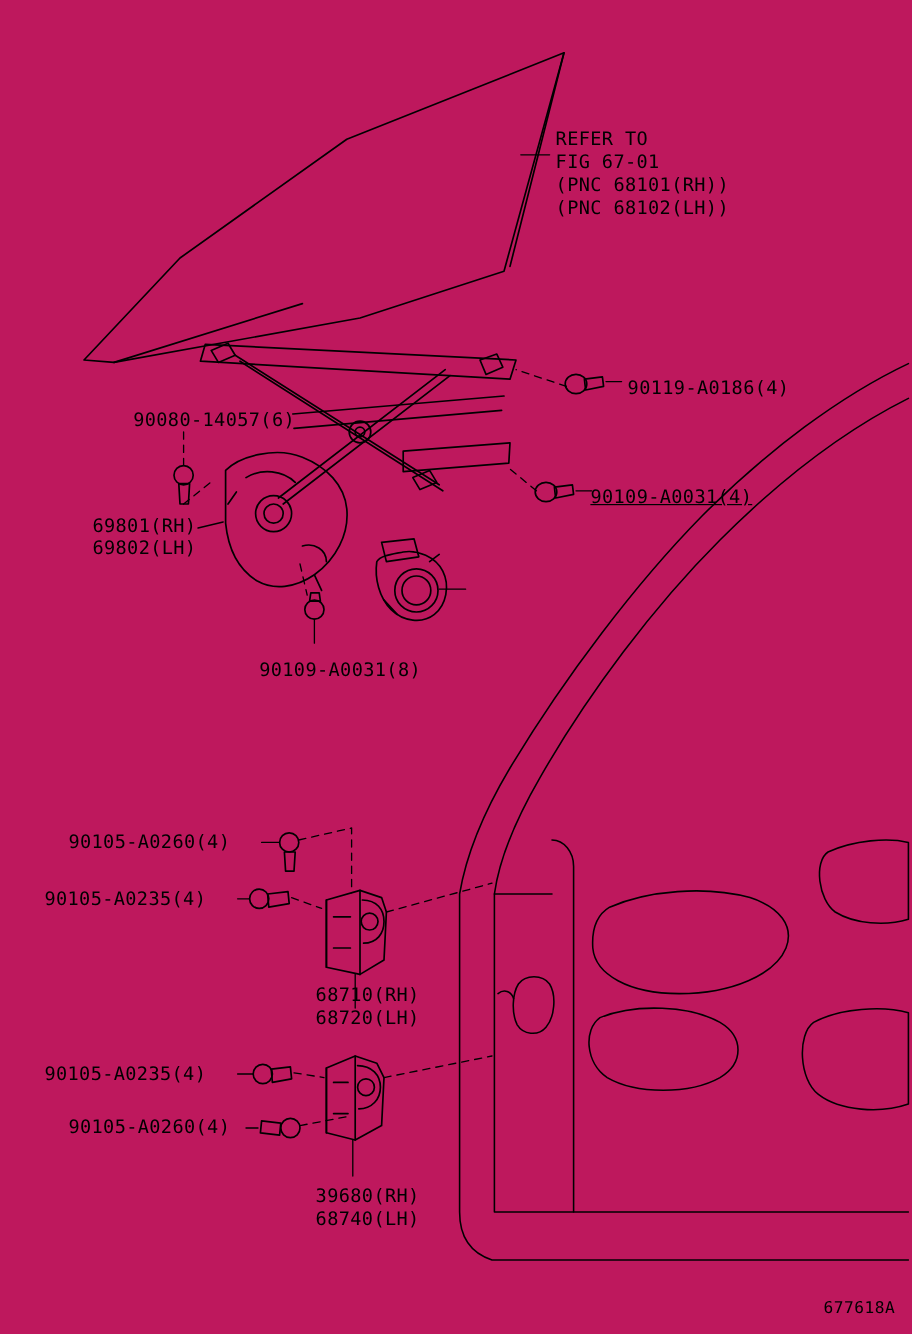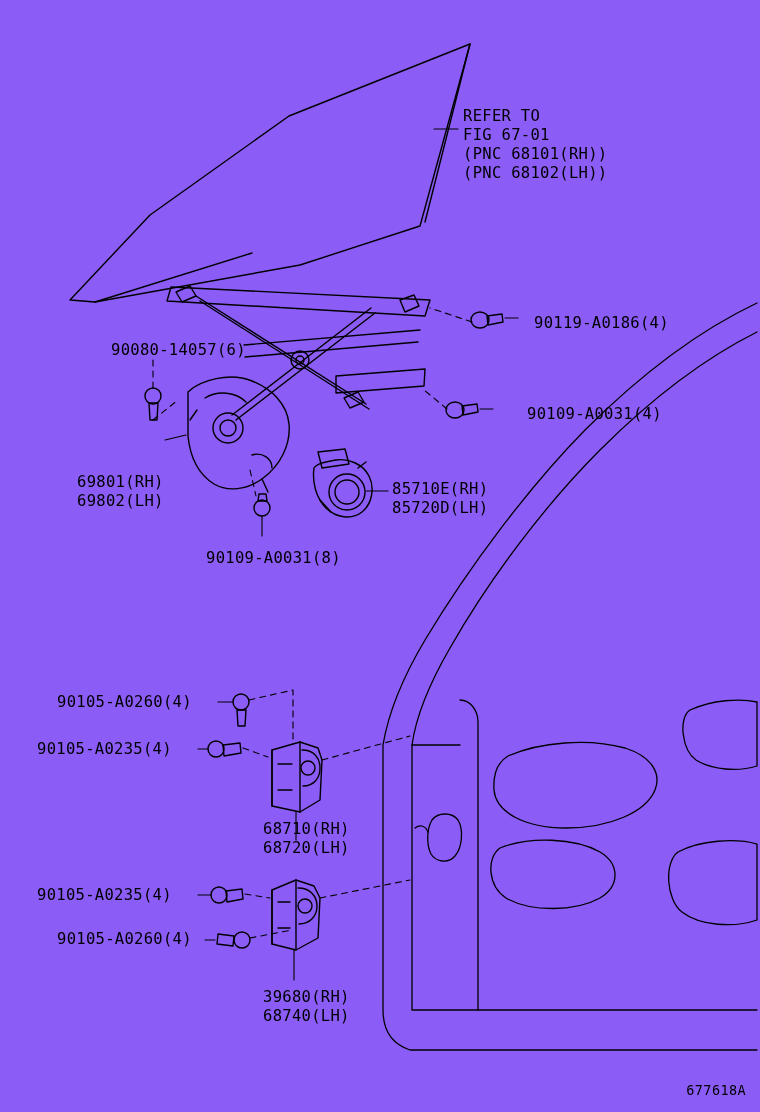--- a/index.html
+++ b/index.html
@@ -9,21 +9,21 @@
   }
   body {
     font-family: "DejaVu Sans Mono", monospace;
     color: #000000;
   }
   #sheet {
     position: relative;
     width: 760px;
     height: 1112px;
     overflow: hidden;
-    background: #8b5cf6;
+    background: #be185d;
   }
   #art {
     position: absolute;
     left: 0;
     top: 0;
     width: 760px;
     height: 1112px;
   }
   .lbl {
     position: absolute;
@@ -253,33 +253,31 @@
       </g>
 
     </g>
   </svg>
 
   <div class="lbl" style="left:463px; top:107px;">REFER TO
 FIG 67-01
 (PNC 68101(RH))
 (PNC 68102(LH))</div>
 
-  <div class="lbl" style="left:534px; top:314px;">90119-A0186(4)</div>
+  <div class="lbl" style="left:523px; top:314px;">90119-A0186(4)</div>
 
   <div class="lbl" style="left:90px; top:341px;margin-left:21px;">90080-14057(6)</div>
 
-  <div class="lbl" style="left:527px; top:405px;">90109-A0031(4)</div>
-
-  <div class="lbl" style="left:77px; top:429px;margin-top:44px;">69801(RH)
+  <div class="lbl" style="left:492px; top:405px;text-decoration:underline;">90109-A0031(4)</div>
+
+  <div class="lbl" style="left:77px; top:429px;">69801(RH)
 69802(LH)</div>
 
-  <div class="lbl" style="left:392px; top:480px;">85710E(RH)
-85720D(LH)</div>
-
-  <div class="lbl" style="left:206px; top:549px;">90109-A0031(8)</div>
+
+  <div class="lbl" style="left:216px; top:549px;">90109-A0031(8)</div>
 
   <div class="lbl" style="left:57px; top:693px;">90105-A0260(4)</div>
 
   <div class="lbl" style="left:37px; top:740px;">90105-A0235(4)</div>
 
   <div class="lbl" style="left:263px; top:820px;">68710(RH)
 68720(LH)</div>
 
   <div class="lbl" style="left:37px; top:886px;">90105-A0235(4)</div>
 

